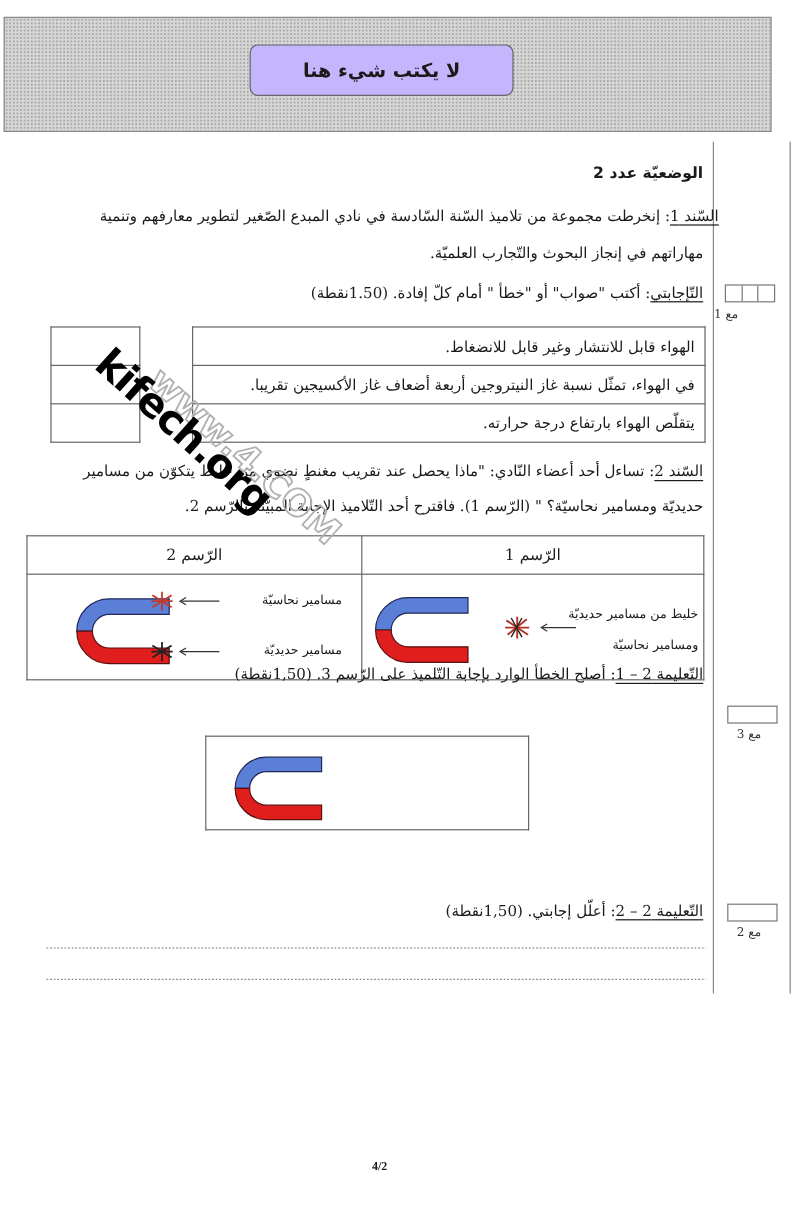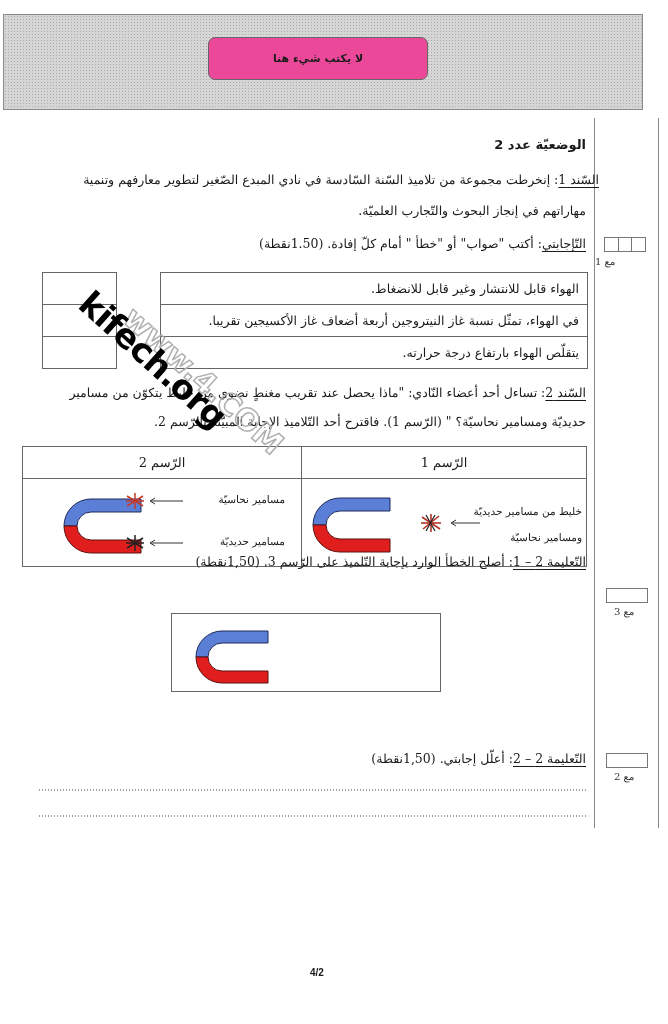--- a/index.html
+++ b/index.html
@@ -8,23 +8,23 @@
 
     .header-band {
       position: absolute; left: 3px; top: 14px; width: 640px; height: 96px;
       border: 1px solid #8a8a8a;
       background-color: #d6d6d6;
       background-image: radial-gradient(#a8a8a8 0.8px, transparent 0.9px);
       background-size: 3px 3px;
     }
     .no-write-box {
       position: absolute; left: 208px; top: 37px; width: 220px; height: 43px;
-      background: #ec4899; border: 1px solid #666; border-radius: 7px;
+      background: #c4b5fd; border: 1px solid #666; border-radius: 7px;
       display: flex; align-items: center; justify-content: center;
-      font-family: "DejaVu Sans", sans-serif; font-weight: bold; font-size: 11px; direction: rtl;
+      font-family: "DejaVu Sans", sans-serif; font-weight: bold; font-size: 16px; direction: rtl;
     }
 
     .vline { position: absolute; width: 1px; background: #888; }
     .txt { position: absolute; font-size: 12.5px; line-height: 1.2; direction: rtl; text-align: right; white-space: nowrap; }
     .bold { font-weight: bold; font-family: "DejaVu Sans", sans-serif; }
     .u { text-decoration: underline; text-underline-offset: 3px; }
 
     .score-box {
       position: absolute; border: 1px solid #777; background: #fff;
     }
@@ -53,21 +53,21 @@
     .cluster { position: absolute; }
 
     .arrow-label { position: absolute; font-size: 10.5px; direction: rtl; white-space: nowrap; }
 
     .dots {
       position: absolute; left: 38px; width: 550px; height: 2px;
       background-image: radial-gradient(#444 0.7px, transparent 0.8px);
       background-size: 3px 2px;
     }
 
-    .page-num { position: absolute; left: 310px; top: 967px; font-family: Liberation Sans, sans-serif; font-weight: bold; font-size: 10px; }
+    .page-num { position: absolute; left: 310px; top: 967px; font-family: Liberation Serif, serif; font-weight: bold; font-size: 10px; }
 
     .wm-main {
       position: absolute; left: 98px; top: 283px;
       transform: rotate(42deg); transform-origin: left top;
       font-family: "DejaVu Sans", sans-serif; font-weight: bold; font-size: 34px; color: #000;
       letter-spacing: -1px; white-space: nowrap;
     }
     .wm-ghost {
       position: absolute; left: 140px; top: 300px;
       transform: rotate(42deg); transform-origin: left top;

